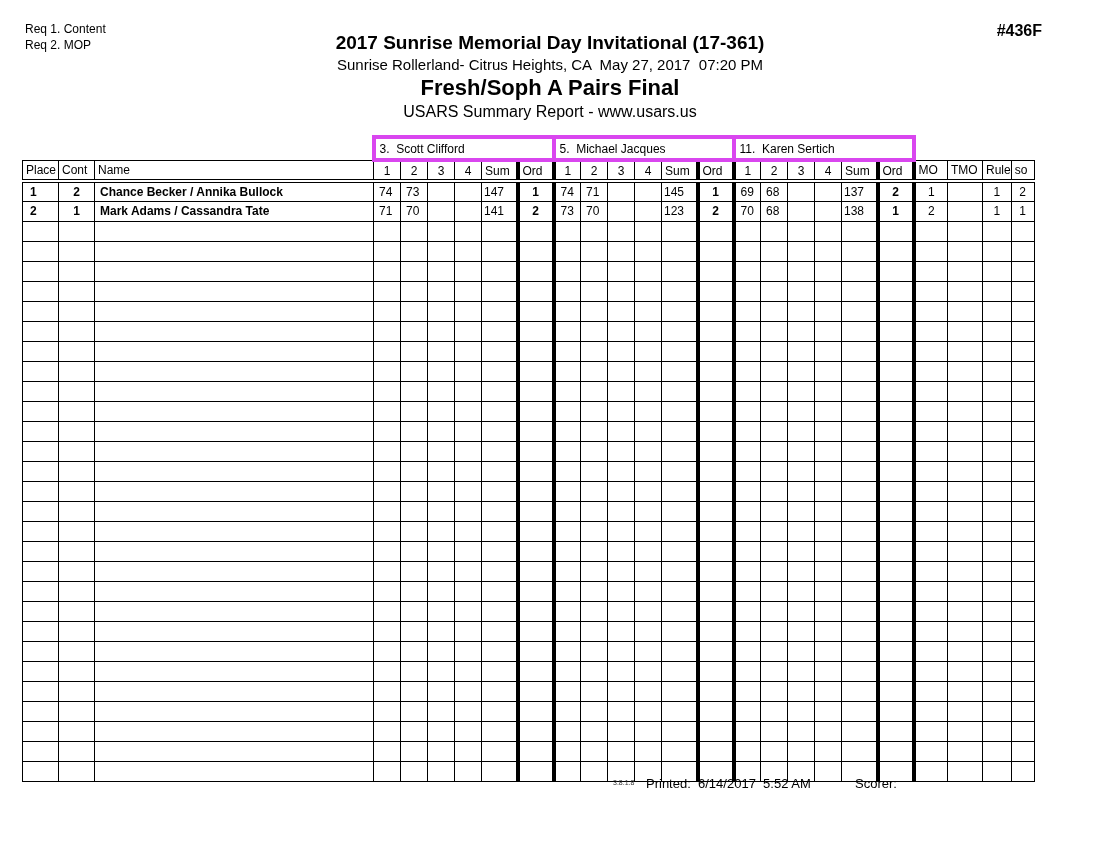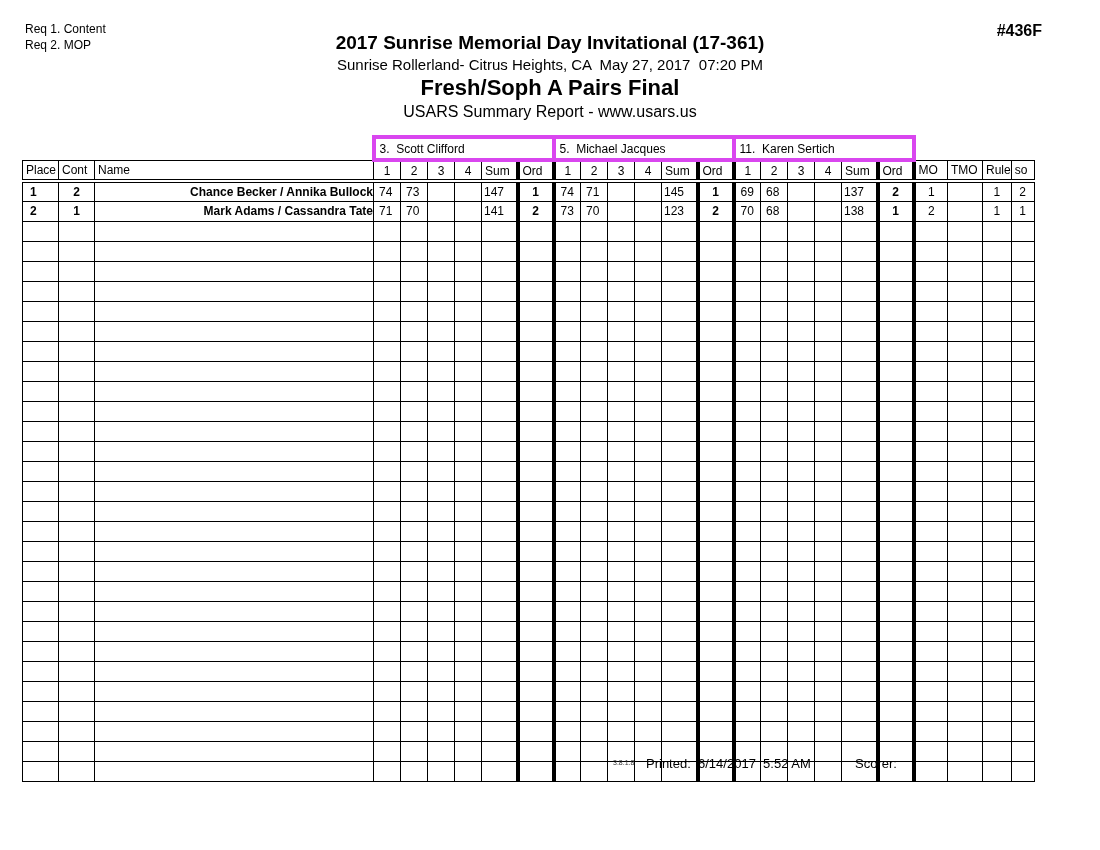--- a/index.html
+++ b/index.html
@@ -35,27 +35,27 @@
   }
   tr.header-row th.num { text-align:center; padding:0; }
   tr.body-row { height:20px; }
   tr.body-row td {
     border:1px solid #000; font-size:12px; padding:0;
     overflow:hidden; white-space:nowrap;
   }
   th.ord-col, td.ord { border-left:4px solid #000 !important; border-right:4px solid #000 !important; }
   td.place { text-align:left; padding-left:7px !important; font-weight:bold; }
   td.cont  { text-align:center; font-weight:bold; }
-  td.name  { text-align:right; padding-left:5px !important; font-weight:bold; }
+  td.name  { text-align:left; padding-left:5px !important; font-weight:bold; }
   td.s     { text-align:left; padding-left:5px !important; }
   td.sum   { text-align:left; padding-left:2px !important; }
   td.ord   { text-align:center; font-weight:bold; }
   td.mo, td.tmo, td.rule, td.so { text-align:center; }
 
-  .footer { position:absolute; left:0; top:756px; width:966px; height:20px;text-align:center; }
+  .footer { position:absolute; left:0; top:776px; width:966px; height:20px;text-align:center; }
   .footer .version { position:absolute; left:613px; top:3px; font-size:7px; color:#333; white-space:pre; }
   .footer .printed { position:absolute; left:646px; top:0; font-size:13px; white-space:pre; }
   .footer .scorer  { position:absolute; left:855px; top:0; font-size:13px; white-space:pre; }
 </style>
 </head>
 <body>
 
 <div class="req-block">
   <div>Req 1. Content</div>
   <div>Req 2. MOP</div>

